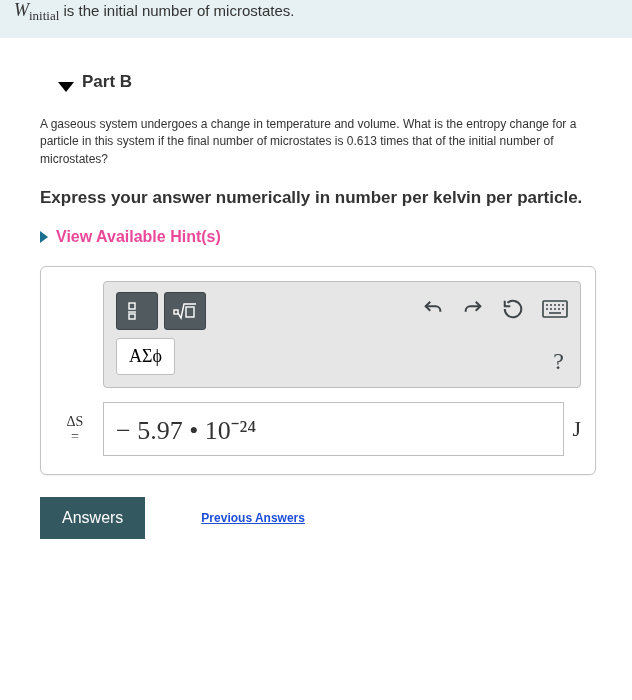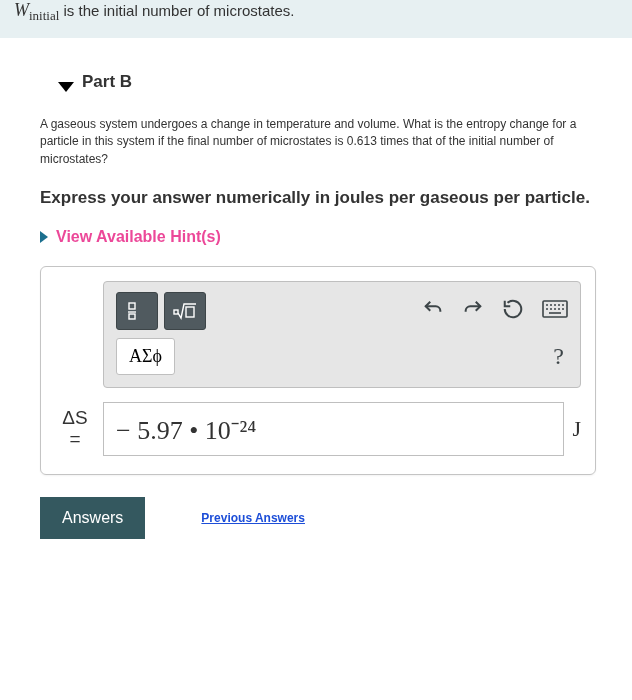--- a/index.html
+++ b/index.html
@@ -80,37 +80,37 @@
   .tool-right { display: flex; gap: 18px; align-items: center; }
   .tbtn {
     width: 42px; height: 38px;
     background: #505a5f; border: 1px solid #3d4548;
     border-radius: 3px; color: #fff;
     display: flex; align-items: center; justify-content: center;
     font-size: 12px;
   }
   .tbtn svg { stroke: #fff; }
   .icon { color: #3d4548; cursor: pointer; }
-  .toolbar-row2 { margin-top: 8px; display: flex; justify-content: space-between; align-items: center;}
+  .toolbar-row2 { margin-top: 8px; display: flex; justify-content: space-between; align-items: flex-end;}
   .sym-btn {
     background: #fff; border: 1px solid #bfbfbf; border-radius: 3px;
     padding: 7px 12px; font-family: "Times New Roman", serif;
     font-size: 18px;
   }
   .help-q {
     font-family: "Times New Roman", serif; font-size: 24px;
     color: #3d4548; padding-right: 4px; cursor: pointer;
   }
   .answer-row {
     display: flex; align-items: center; gap: 8px;
     margin-top: 14px;
   }
   .lhs {
-    font-family: Liberation Sans, sans-serif;
-    font-size: 19px; text-align: center; line-height: 1.1;
+    font-family: Liberation Serif, serif;
+    font-size: 14px; text-align: center; line-height: 1.1;
     width: 40px;
   }
   .lhs .ds { white-space: nowrap; }
   .ans-input {
     flex: 1;
     border: 1px solid #bfbfbf;
     padding: 8px 12px;
     font-family: "Times New Roman", serif;
     font-size: 26px;
     background: #fff;
@@ -138,21 +138,21 @@
   <span class="wvar">W</span><span class="wsub">initial</span><span> is the initial number of microstates.</span>
 </div>
 
 <div class="part-header">
   <div class="caret"></div>
   <div class="part-title">Part B</div>
 </div>
 
 <div class="content">
   <p class="question">A gaseous system undergoes a change in temperature and volume. What is the entropy change for a particle in this system if the final number of microstates is 0.613 times that of the initial number of microstates?</p>
-  <p class="instruction">Express your answer numerically in joules per gaseous per particle.</p>
+  <p class="instruction">Express your answer numerically in number per kelvin per particle.</p>
 
   <div class="hints">
     <div class="ptr"></div>
     <span>View Available Hint(s)</span>
   </div>
 
   <div class="answer-outer">
     <div class="toolbar-box">
       <div class="toolbar-row">
         <div class="tool-left">

